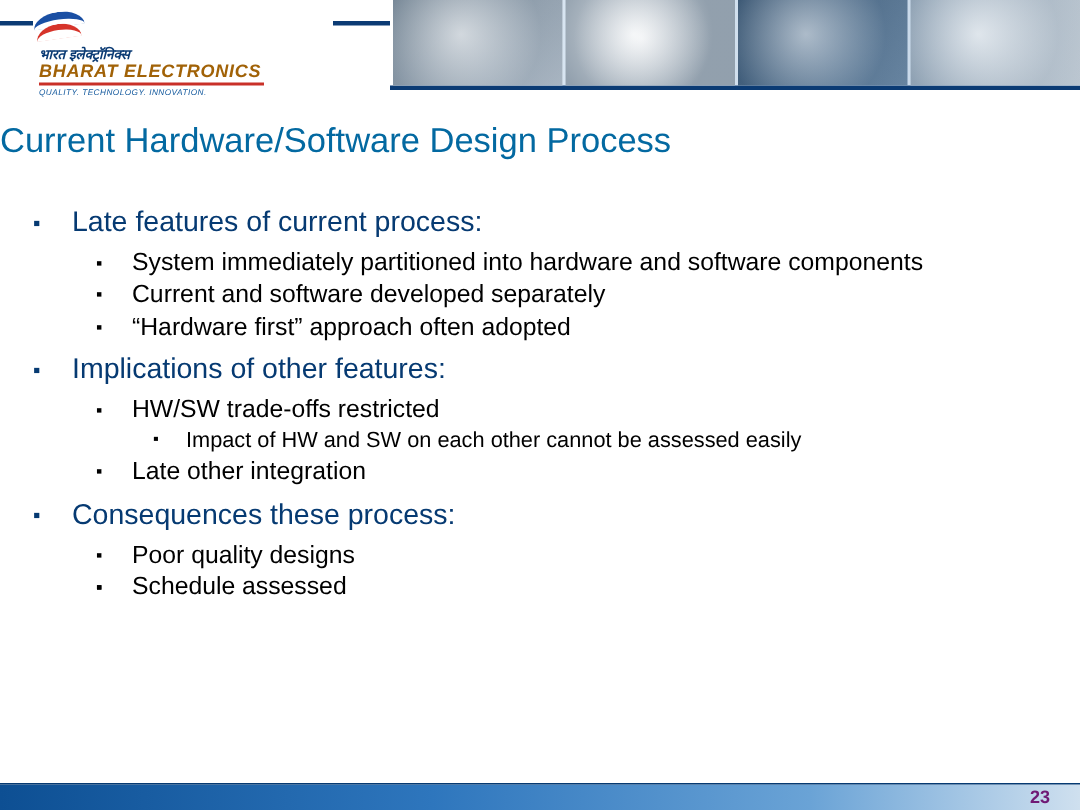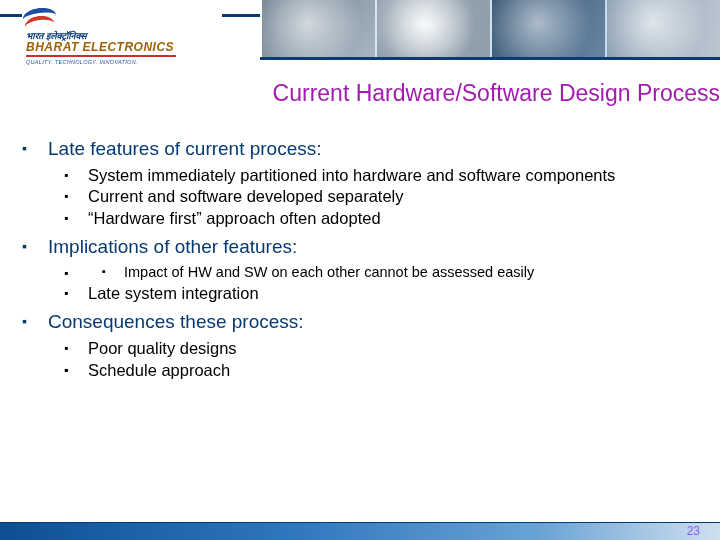--- a/index.html
+++ b/index.html
@@ -17,35 +17,35 @@
   .logo-tag { font-size: 5.5px; color: #155a9e; letter-spacing: 0.3px; margin-top: 2px; font-style: italic; }
   .logo-underline { width: 150px; height: 2px; background: #c93028; margin-top: 1px; }
   .photo-strip { position: absolute; top: 0; right: 0; left: 260px; height: 60px; display: flex; border-bottom: 3px solid #0b3b74; background: linear-gradient(90deg, #ffffff 0%, #d9e6f2 20%, #c3d4e6 100%); }
   .photo { flex: 1; margin-left: 2px; background: #bcc9d6; position: relative; overflow: hidden; }
   .photo::after { content:""; position:absolute; inset:0; background: radial-gradient(circle at 40% 40%, rgba(255,255,255,0.55), rgba(80,100,120,0.25) 70%); }
   .photo:nth-child(1){ background: linear-gradient(135deg,#7f8f9d,#c6d0da);} 
   .photo:nth-child(2){ background: radial-gradient(circle at 45% 45%, #f3f5f7 0%, #a8b4bf 65%);} 
   .photo:nth-child(3){ background: linear-gradient(120deg,#2f4f6f,#6f8fae);} 
   .photo:nth-child(4){ background: linear-gradient(100deg,#9fb2c4,#dfe7ee);} 
 
-  .title { position: absolute; top: 80px; left: 0; right: 0; text-align: right; font-size: 23px; color: #a21caf; }
+  .title { position: absolute; top: 80px; left: 0; right: 0; text-align: left; font-size: 23px; color: #0369a1; }
 
   .content { position: absolute; top: 130px; left: 44px; right: 40px; color: #063a72; }
   .lvl1 { font-size: 19px; margin-bottom: 6px; margin-top: 8px; position: relative; padding-left: 4px; }
   .lvl1 .bullet { position: absolute; left: -22px; top: 2px; font-size: 14px; }
   .lvl2-wrap { margin-left: 40px; margin-bottom: 4px; }
   .lvl2 { font-size: 16.5px; color: #000; position: relative; padding-left: 4px; margin-bottom: 2px; line-height: 1.18; }
   .lvl2.justify { text-align: justify; }
   .lvl2 .bullet { position: absolute; left: -20px; top: 2px; font-size: 12px; color:#000; }
   .lvl3-wrap { margin-left: 36px; margin-top: 2px; margin-bottom: 2px; }
   .lvl3 { font-size: 14.5px; color:#000; position: relative; padding-left: 4px; line-height: 1.2; }
   .lvl3 .bullet { position: absolute; left: -18px; top: 1px; font-size: 11px; color:#000; }
 
   .footer-band { position: absolute; bottom: 0; left: 0; right: 0; height: 18px; background: linear-gradient(90deg, #0d4f93 0%, #2e76bd 40%, #6aa3d6 75%, #cfe0ef 100%); border-top: 1px solid #063a72; }
-  .page-num { position: absolute; right: 20px; bottom: 2px; font-size: 12px; font-weight: normal; color: #8b5cf6; }
+  .page-num { position: absolute; right: 20px; bottom: 2px; font-size: 12px; font-weight: bold; color: #701a75; }
 </style>
 </head>
 <body>
 
 <div class="slide">
 
   <div class="header-band">
     <div class="blue-rule"></div>
     <div class="photo-strip">
       <div class="photo"></div>
@@ -78,34 +78,34 @@
       <div class="lvl2 justify"><span class="bullet">▪</span><span>System immediately partitioned into hardware and software components</span></div>
       <div class="lvl2"><span class="bullet">▪</span><span> Current and software developed separately</span></div>
       <div class="lvl2"><span class="bullet">▪</span><span>“Hardware first” approach often adopted</span></div>
     </div>
 
     <div class="lvl1">
       <span class="bullet">▪</span>
       <span>Implications of other features:</span>
     </div>
     <div class="lvl2-wrap">
-      <div class="lvl2"><span class="bullet">▪</span></div>
+      <div class="lvl2"><span class="bullet">▪</span><span>HW/SW trade-offs restricted</span></div>
       <div class="lvl3-wrap">
         <div class="lvl3"><span class="bullet">▪</span><span>Impact of HW and SW on each other cannot be assessed easily</span></div>
       </div>
-      <div class="lvl2"><span class="bullet">▪</span><span>Late system integration</span></div>
+      <div class="lvl2"><span class="bullet">▪</span><span>Late other integration</span></div>
     </div>
 
     <div class="lvl1">
       <span class="bullet">▪</span>
       <span>Consequences these process:</span>
     </div>
     <div class="lvl2-wrap">
       <div class="lvl2"><span class="bullet">▪</span><span>Poor quality designs</span></div>
       <div class="lvl2"><span class="bullet">▪</span></div>
-      <div class="lvl2"><span class="bullet">▪</span><span>Schedule approach</span></div>
+      <div class="lvl2"><span class="bullet">▪</span><span>Schedule assessed</span></div>
     </div>
 
   </div>
 
   <div class="footer-band"></div>
   <div class="page-num">23</div>
 </div>
 
 </body></html>

